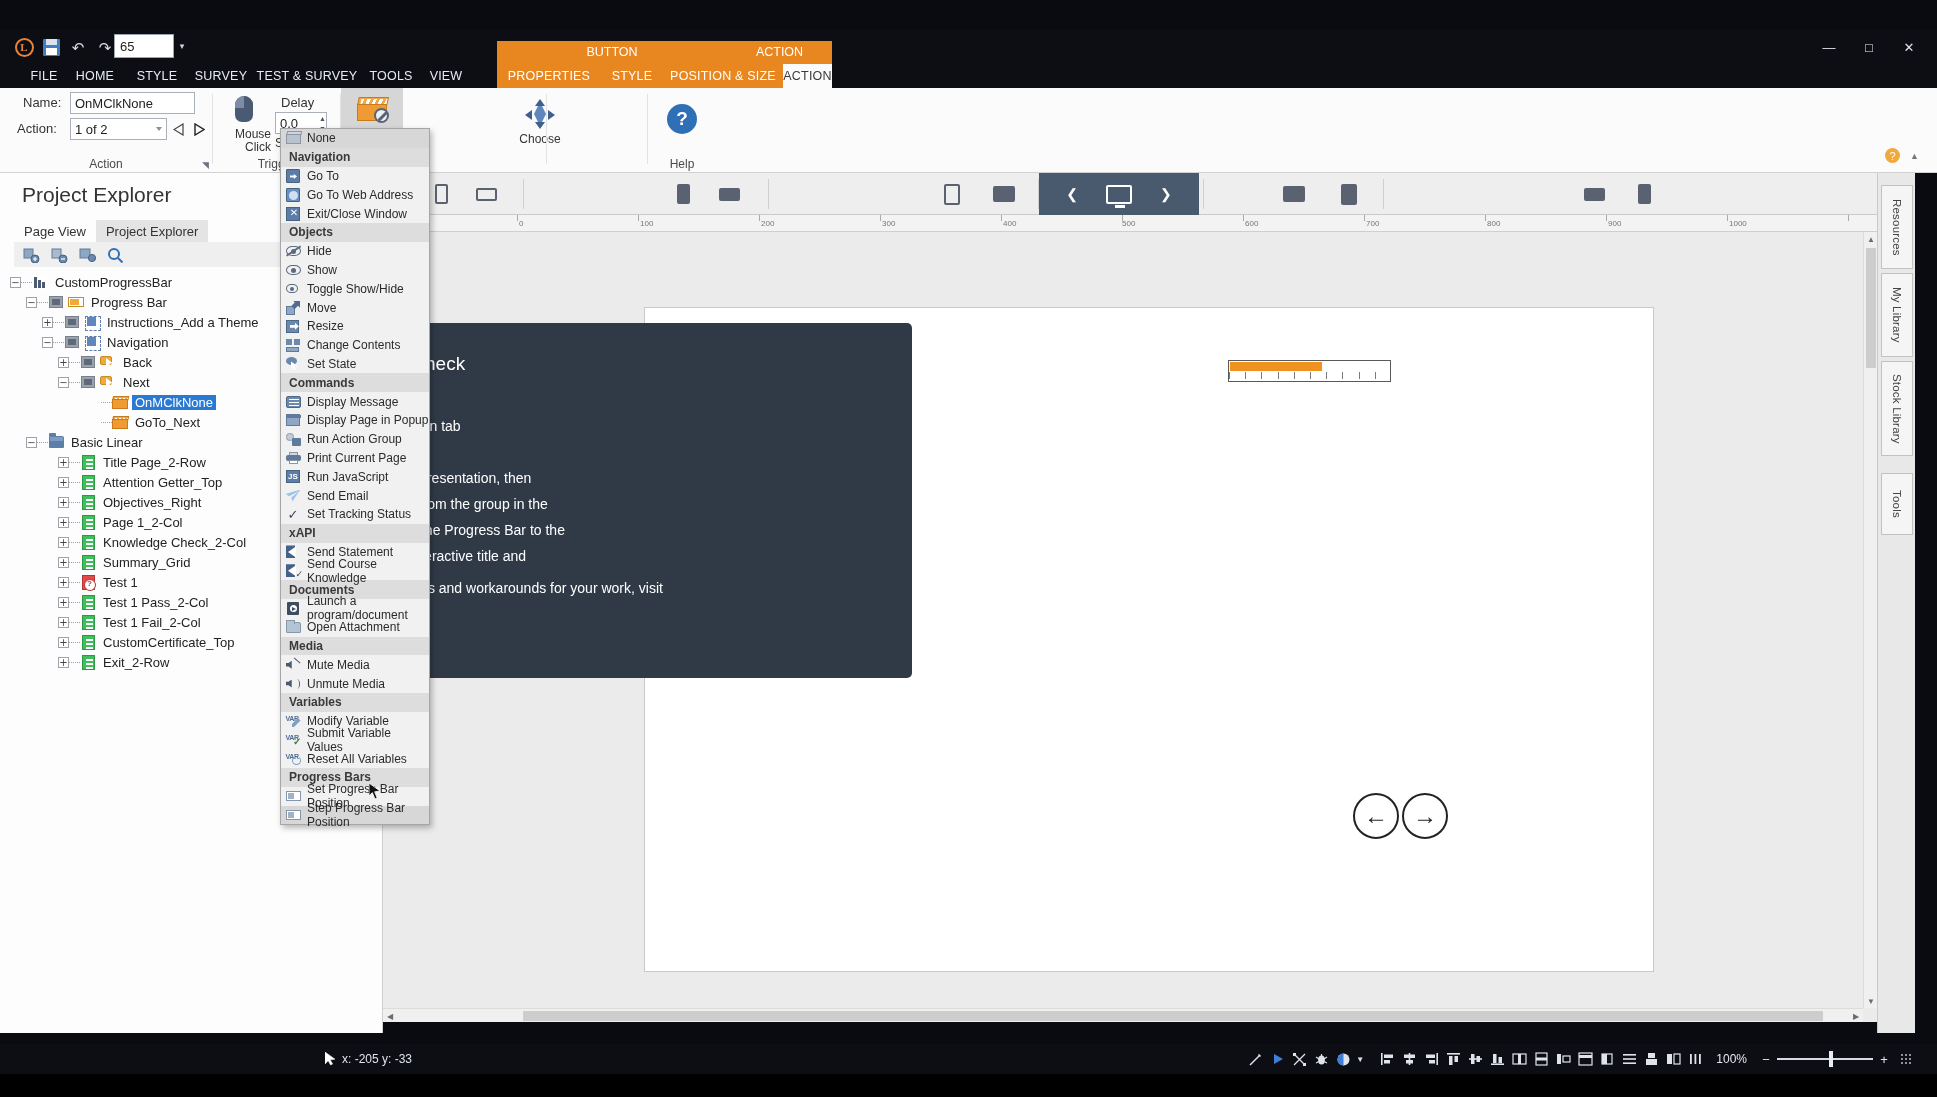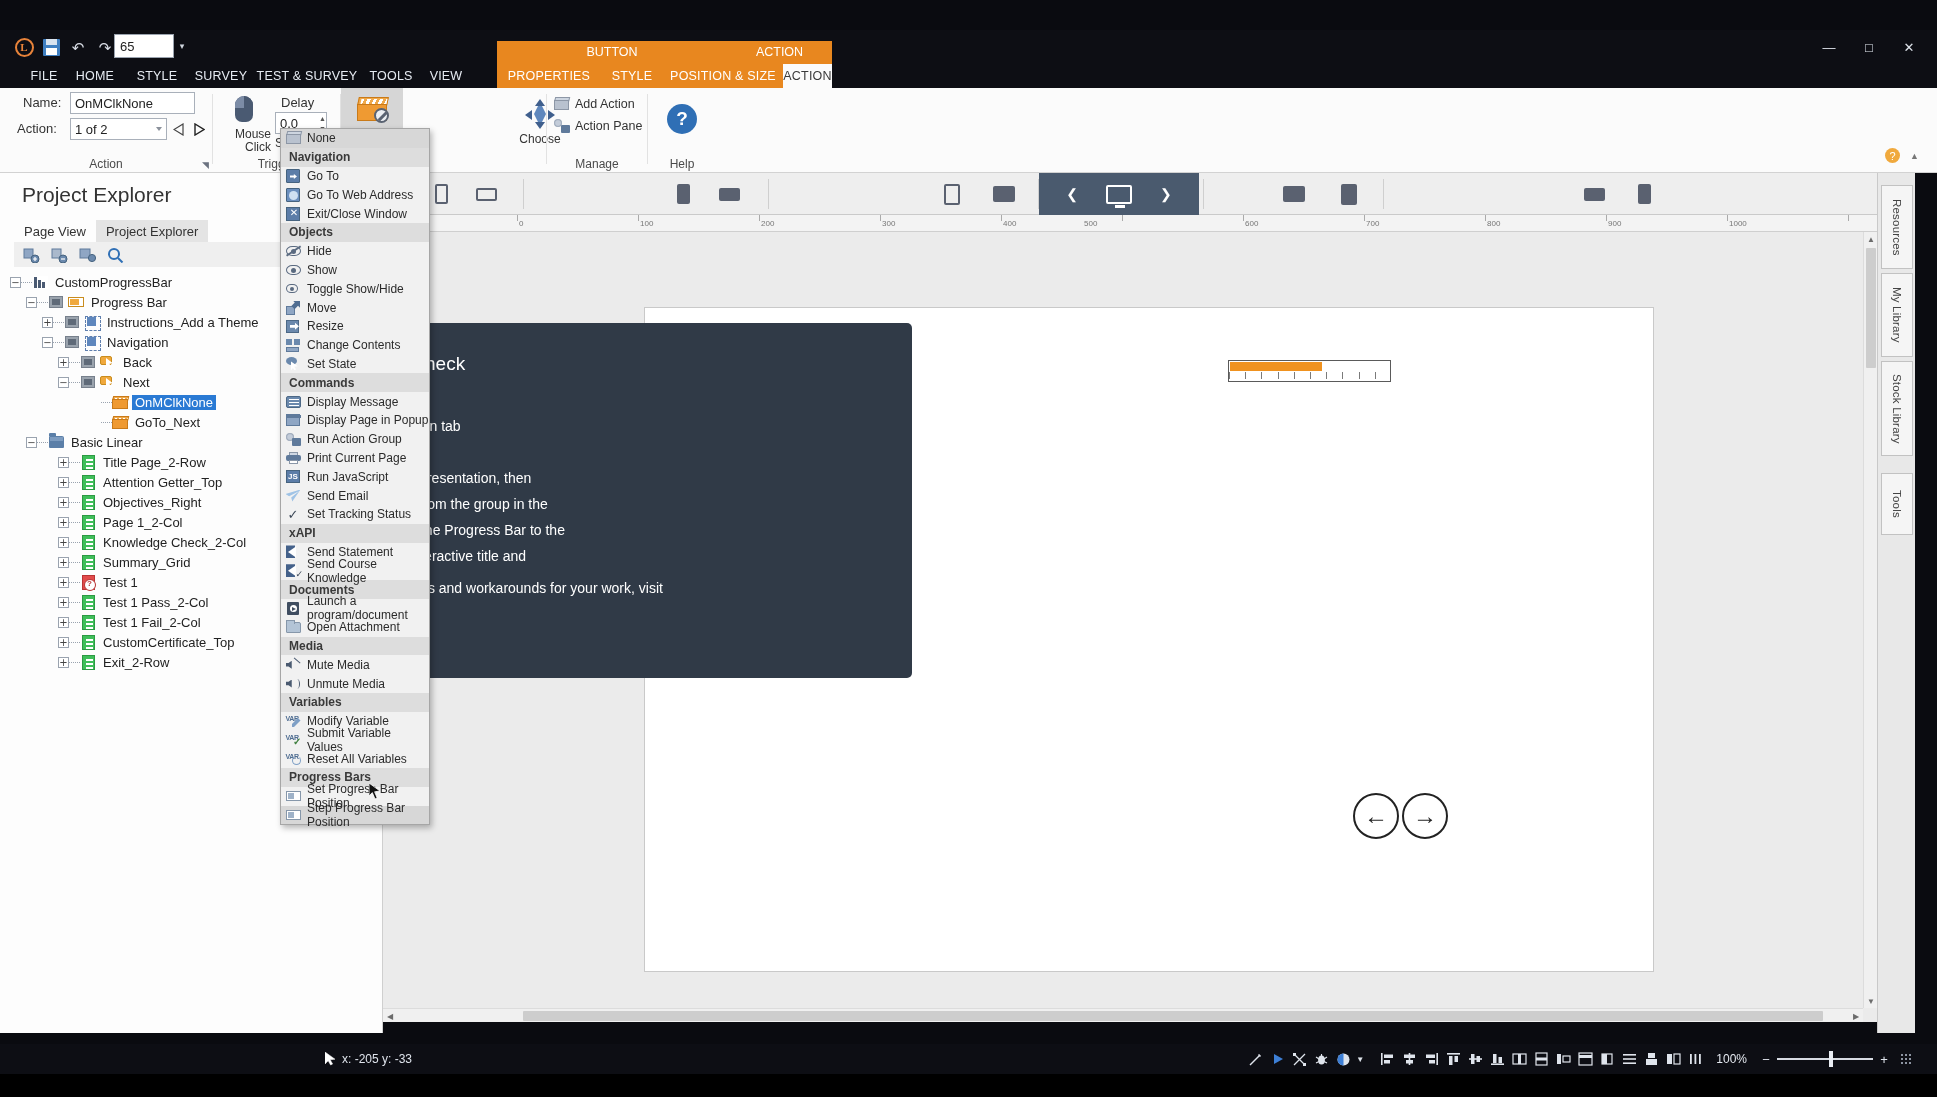--- a/index.html
+++ b/index.html
@@ -522,41 +522,20 @@
               <div class="ar a2"></div>
               <div class="ar a3"></div>
               <div class="ar a4"></div>
             </div>
         </div>
         <div class="btxt">Choose</div>
       </div>
     </div>
     <div class="rsep" style="left:546px;"></div>
 
-    <div class="rgroup" style="left:547px;width:100px;">
-      <div class="smallbtn" style="left:6px;top:8px;">
-        <span class="sicon">
-          <span class="miconbox mi-clapper" style="width:16px;height:14px;">
-              <span class="t"></span>
-              <span class="b"></span>
-            </span>
-        </span>
-        <span>Add Action</span>
-      </div>
-      <div class="smallbtn" style="left:6px;top:30px;">
-        <span class="sicon">
-          <span class="miconbox mi-rungrp" style="width:16px;height:14px;">
-              <span class="g1"></span>
-              <span class="g2"></span>
-            </span>
-        </span>
-        <span>Action Pane</span>
-      </div>
-      <div class="glabel">Manage</div>
-    </div>
     <div class="rsep" style="left:647px;"></div>
 
     <div class="rgroup" style="left:648px;width:68px;">
       <div class="bigbtn" style="left:10px;top:10px;width:48px;">
         <div class="bicon">
             <div class="help-ico">?</div>
           </div>
       </div>
       <div class="glabel">Help</div>
     </div>
@@ -1108,21 +1087,21 @@
       <span class="rtick" style="left: 136px;">0</span>
       <span style="position: absolute; top: 0px; left: 134px; width: 1px; height: 6px; background: rgb(170, 170, 170);"></span>
       <span class="rtick" style="left: 257px;">100</span>
       <span style="position: absolute; top: 0px; left: 255px; width: 1px; height: 6px; background: rgb(170, 170, 170);"></span>
       <span class="rtick" style="left: 378px;">200</span>
       <span style="position: absolute; top: 0px; left: 376px; width: 1px; height: 6px; background: rgb(170, 170, 170);"></span>
       <span class="rtick" style="left: 499px;">300</span>
       <span style="position: absolute; top: 0px; left: 497px; width: 1px; height: 6px; background: rgb(170, 170, 170);"></span>
       <span class="rtick" style="left: 620px;">400</span>
       <span style="position: absolute; top: 0px; left: 618px; width: 1px; height: 6px; background: rgb(170, 170, 170);"></span>
-      <span class="rtick" style="left: 701px;">500</span>
+      <span class="rtick" style="left: 739px;">500</span>
       <span style="position: absolute; top: 0px; left: 739px; width: 1px; height: 6px; background: rgb(170, 170, 170);"></span>
       <span class="rtick" style="left: 862px;">600</span>
       <span style="position: absolute; top: 0px; left: 860px; width: 1px; height: 6px; background: rgb(170, 170, 170);"></span>
       <span class="rtick" style="left: 983px;">700</span>
       <span style="position: absolute; top: 0px; left: 981px; width: 1px; height: 6px; background: rgb(170, 170, 170);"></span>
       <span class="rtick" style="left: 1104px;">800</span>
       <span style="position: absolute; top: 0px; left: 1102px; width: 1px; height: 6px; background: rgb(170, 170, 170);"></span>
       <span class="rtick" style="left: 1225px;">900</span>
       <span style="position: absolute; top: 0px; left: 1223px; width: 1px; height: 6px; background: rgb(170, 170, 170);"></span>
       <span class="rtick" style="left: 1346px;">1000</span>

